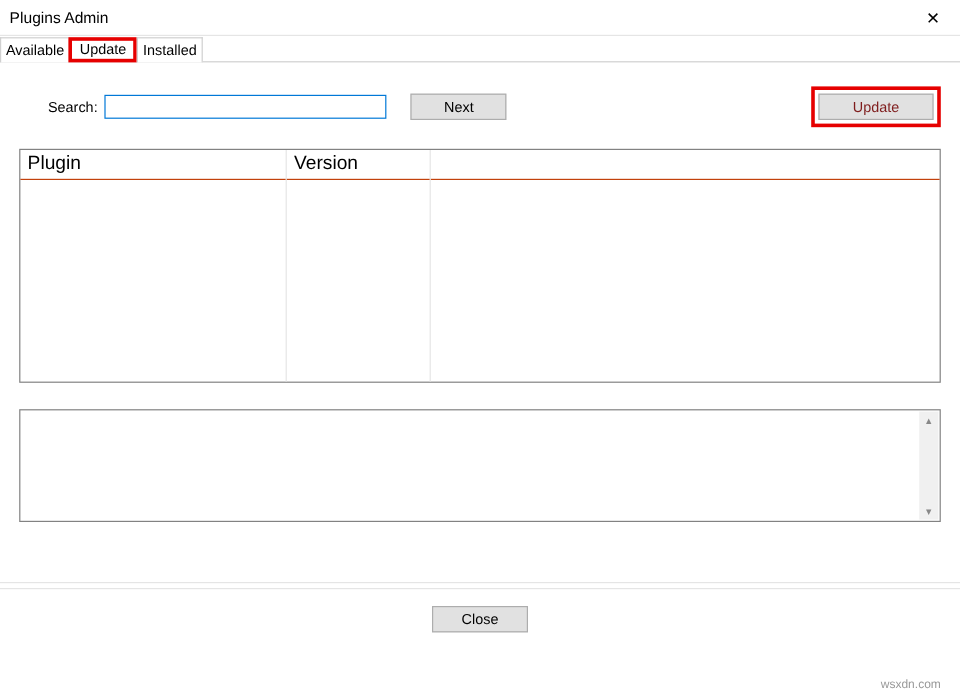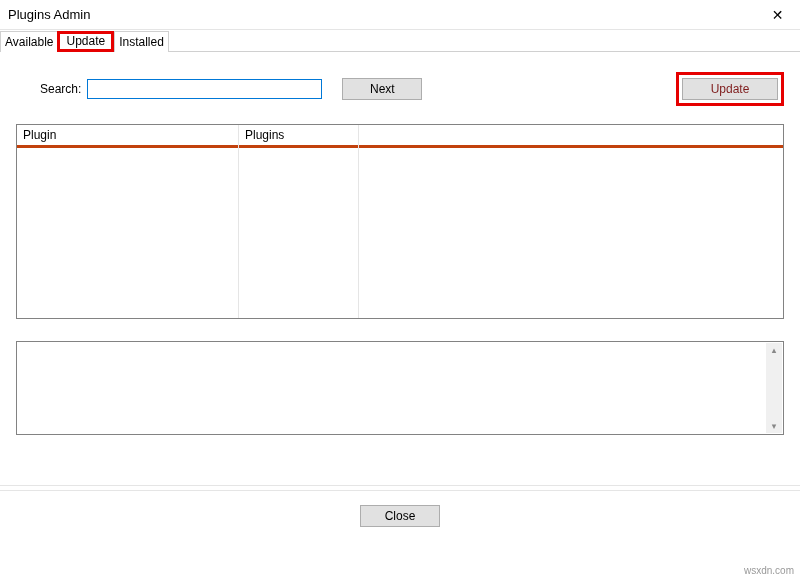--- a/index.html
+++ b/index.html
@@ -16,28 +16,28 @@
     .search-input { width: 235px; height: 20px; border: 1px solid #0078d7; outline: none; padding: 2px 4px; font-size: 12px; }
     .btn { height: 22px; background: #e1e1e1; border: 1px solid #adadad; font-size: 12px; cursor: pointer; display: inline-flex; align-items: center; justify-content: center; }
     .btn-next { width: 80px; margin-left: 14px; text-align: right; }
     .btn-update-wrap { margin-left: auto; border: 3px solid #e60000; padding: 3px; margin-right: 6px; }
     .btn-update { width: 96px; color: #7f1d1d; }
     .table { border: 1px solid #828282; height: 195px; margin: 0 6px; display: flex; }
     .col { border-right: 1px solid #e5e5e5; }
     .col-plugin { width: 222px; }
     .col-version { width: 120px; }
     .col-rest { flex: 1; border-right: none; }
-    .col-header { padding: 3px 6px; border-bottom: 3px solid #c2410c; font-size: 12px; }
+    .col-header { padding: 3px 6px; border-bottom: 1px solid #c2410c; font-size: 16px; }
     .desc-box { border: 1px solid #828282; height: 94px; margin: 22px 6px 0 6px; position: relative; background: #fff; }
     .scroll-track { position: absolute; right: 1px; top: 1px; bottom: 1px; width: 16px; background: #f0f0f0; display: flex; flex-direction: column; justify-content: space-between; align-items: center; }
     .scroll-arrow { font-size: 9px; color: #888; padding: 2px 0; }
     .sep { border-top: 1px solid #e5e5e5; border-bottom: 1px solid #e5e5e5; margin-top: 40px; height: 6px; }
     .footer { display: flex; justify-content: center; padding: 14px 0; }
     .btn-close { width: 80px; }
-    .watermark { position: absolute; bottom: 2px; right: 6px; font-size: 10px; color: #999; text-align: center; }
+    .watermark { position: absolute; bottom: 2px; right: 16px; font-size: 10px; color: #999; text-align: center; }
   </style>
 </head>
 <body>
 
 <div class="titlebar">
   <span class="titlebar-title">Plugins Admin</span>
   <div class="close-btn">
     <span>✕</span>
   </div>
 </div>
@@ -57,21 +57,21 @@
     <div class="btn-update-wrap">
       <button class="btn btn-update">Update</button>
     </div>
   </div>
 
   <div class="table">
     <div class="col col-plugin">
       <div class="col-header">Plugin</div>
     </div>
     <div class="col col-version">
-      <div class="col-header">Plugins</div>
+      <div class="col-header">Version</div>
     </div>
     <div class="col col-rest">
       <div class="col-header">&nbsp;</div>
     </div>
   </div>
 
   <div class="desc-box">
     <div class="scroll-track">
       <span class="scroll-arrow">▴</span>
       <span class="scroll-arrow">▾</span>

